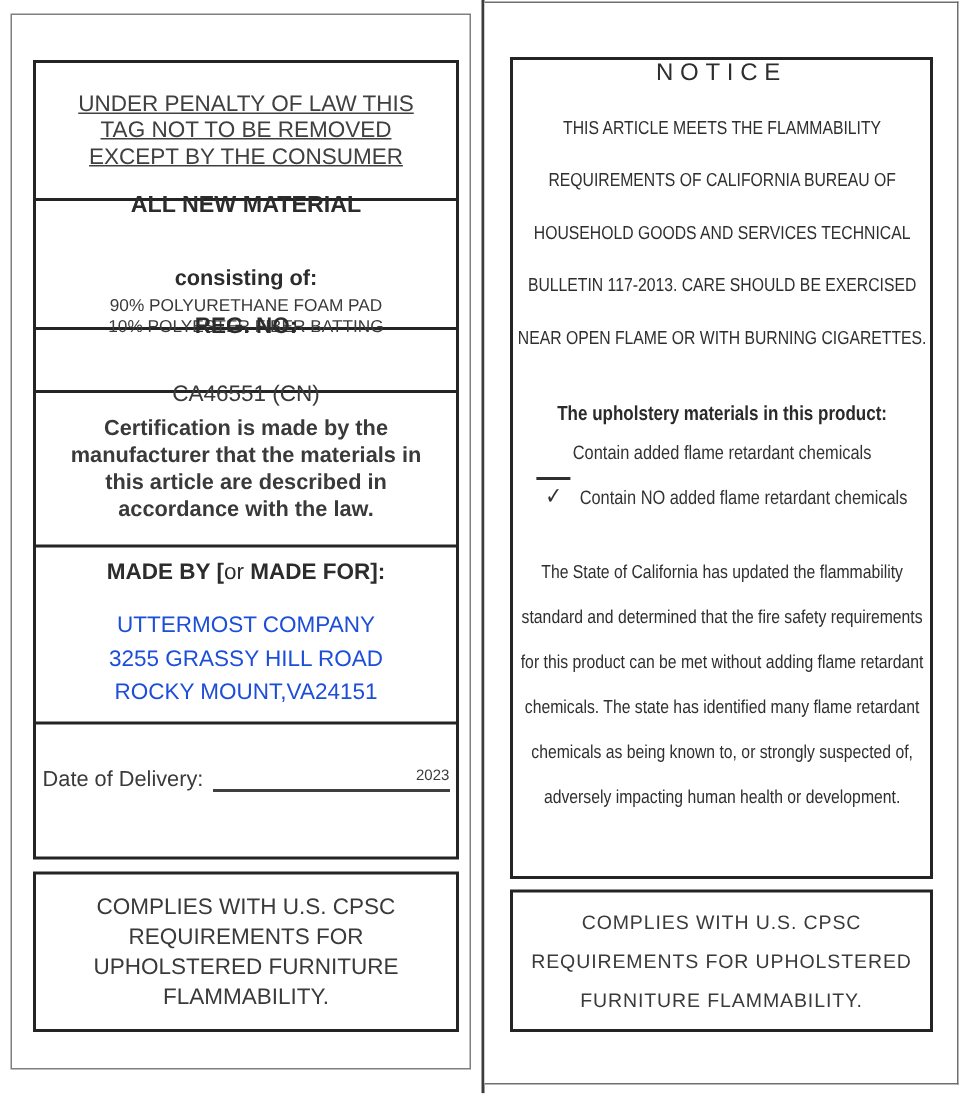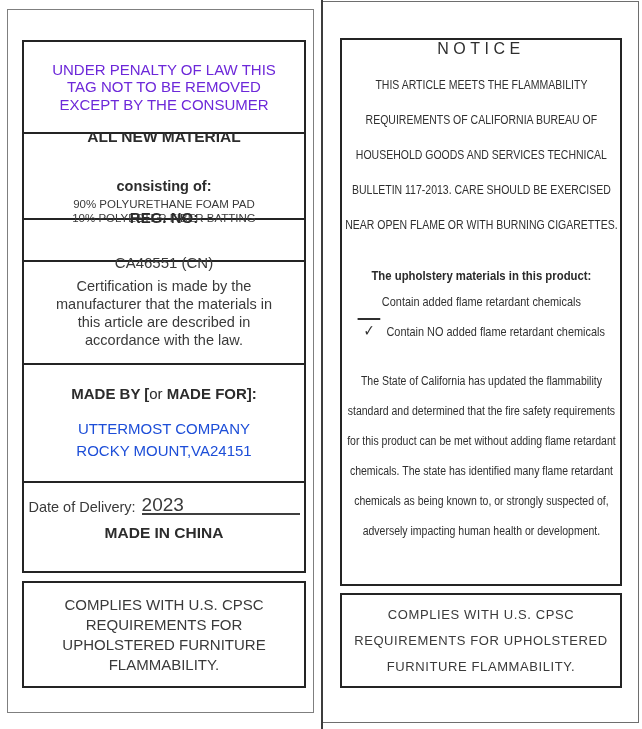--- a/index.html
+++ b/index.html
@@ -27,35 +27,35 @@
   .box-right-complies { left:340px; top:593px; width:282px; height:95px; }
 
   .section {
     display:flex; flex-direction:column; align-items:center; justify-content:center;
     text-align:center; box-sizing:border-box;
   }
   .rule-bottom { border-bottom:2px solid #242424; }
   .pre { white-space:pre-line; }
 
   
-  .s-penalty { height:92px; font-size:15px; line-height:17.5px; color:#6d28d9; }
+  .s-penalty { height:92px; font-size:15px; line-height:17.5px; color:#404040;text-decoration:underline; }
   .s-material { height:86px; }
   .s-material .t1 { font-size:15.5px; font-weight:bold; color:#2c2c2c; line-height:19px; }
   .s-material .t2 { font-size:14.5px; font-weight:bold; color:#2c2c2c; line-height:18px;margin-top:31px; }
   .s-material .t3 { font-size:11.5px; line-height:14px; color:#3a3a3a; margin-top:2px; }
   .s-reg { height:42px; font-size:15px; flex-direction:column; gap:28px; color:#3a3a3a; }
   .s-reg .lab { font-weight:bold; color:#2c2c2c; }
-  .s-cert { height:103px; font-size:14.5px; line-height:18px; color:#3a3a3a; }
+  .s-cert { height:103px; font-size:14.5px; line-height:18px; color:#3a3a3a;font-weight:bold; }
   .s-madeby { height:118px; }
   .s-madeby .head { font-size:15px; font-weight:bold; color:#2c2c2c; line-height:20px; margin-bottom:14px; }
   .s-madeby .head .nb { font-weight:normal; }
   .s-madeby .addr { font-size:15px; line-height:22.5px; color:#1d4ed8; }
   .s-delivery { height:72px; }
   .s-delivery .row { font-size:14.5px; color:#3a3a3a; display:flex; align-items:flex-end; gap:6px; }
-  .date-line { display:inline-block; width:158px; border-bottom:2px solid #3f3f3f; text-align:left; line-height:16px; font-size:19px; color:#3a3a3a; }
+  .date-line { display:inline-block; width:158px; border-bottom:2px solid #3f3f3f; text-align:right; line-height:16px; font-size:10px; color:#3a3a3a; }
   .s-delivery .origin { font-size:15.5px; font-weight:bold; color:#2c2c2c; margin-top:9px; }
   .left-complies { width:100%; height:100%; font-size:15px; line-height:20px; color:#3a3a3a; }
 
   
   .box-right-main { text-align:center; }
   .notice-title { font-size:16px; letter-spacing:4.5px; color:#2e2e2e; font-weight:500; }
   .condensed { transform:scaleX(0.84); transform-origin:50% 0; width:119%; margin-left:-9.5%; }
   .notice-par { font-size:12.5px; line-height:35px; color:#2f2f2f; margin-top:10px; }
   .uph-head { font-size:13.5px; font-weight:bold; color:#2a2a2a; margin-top:25px; }
   .uph-opts { font-size:13px; line-height:30px; color:#333333; margin-top:4px; }
@@ -95,29 +95,29 @@
     <div class="section s-cert rule-bottom">
       <div class="pre">Certification is made by the
 manufacturer that the materials in
 this article are described in
 accordance with the law.</div>
     </div>
 
     <div class="section s-madeby rule-bottom">
       <div class="head"><span>MADE BY [</span><span class="nb">or</span><span> MADE FOR]:</span></div>
       <div class="addr">UTTERMOST COMPANY</div>
+      <div class="addr">3255 GRASSY HILL ROAD</div>
       <div class="addr">ROCKY MOUNT,VA24151</div>
     </div>
 
     <div class="section s-delivery">
       <div class="row">
         <span>Date of Delivery:</span>
         <span class="date-line"><span>2023</span></span>
       </div>
-      <div class="origin">MADE IN CHINA</div>
     </div>
   </div>
 
   <div class="box box-left-complies">
     <div class="section left-complies">
       <div class="pre">COMPLIES WITH U.S. CPSC
 REQUIREMENTS FOR
 UPHOLSTERED FURNITURE
 FLAMMABILITY.</div>
     </div>

